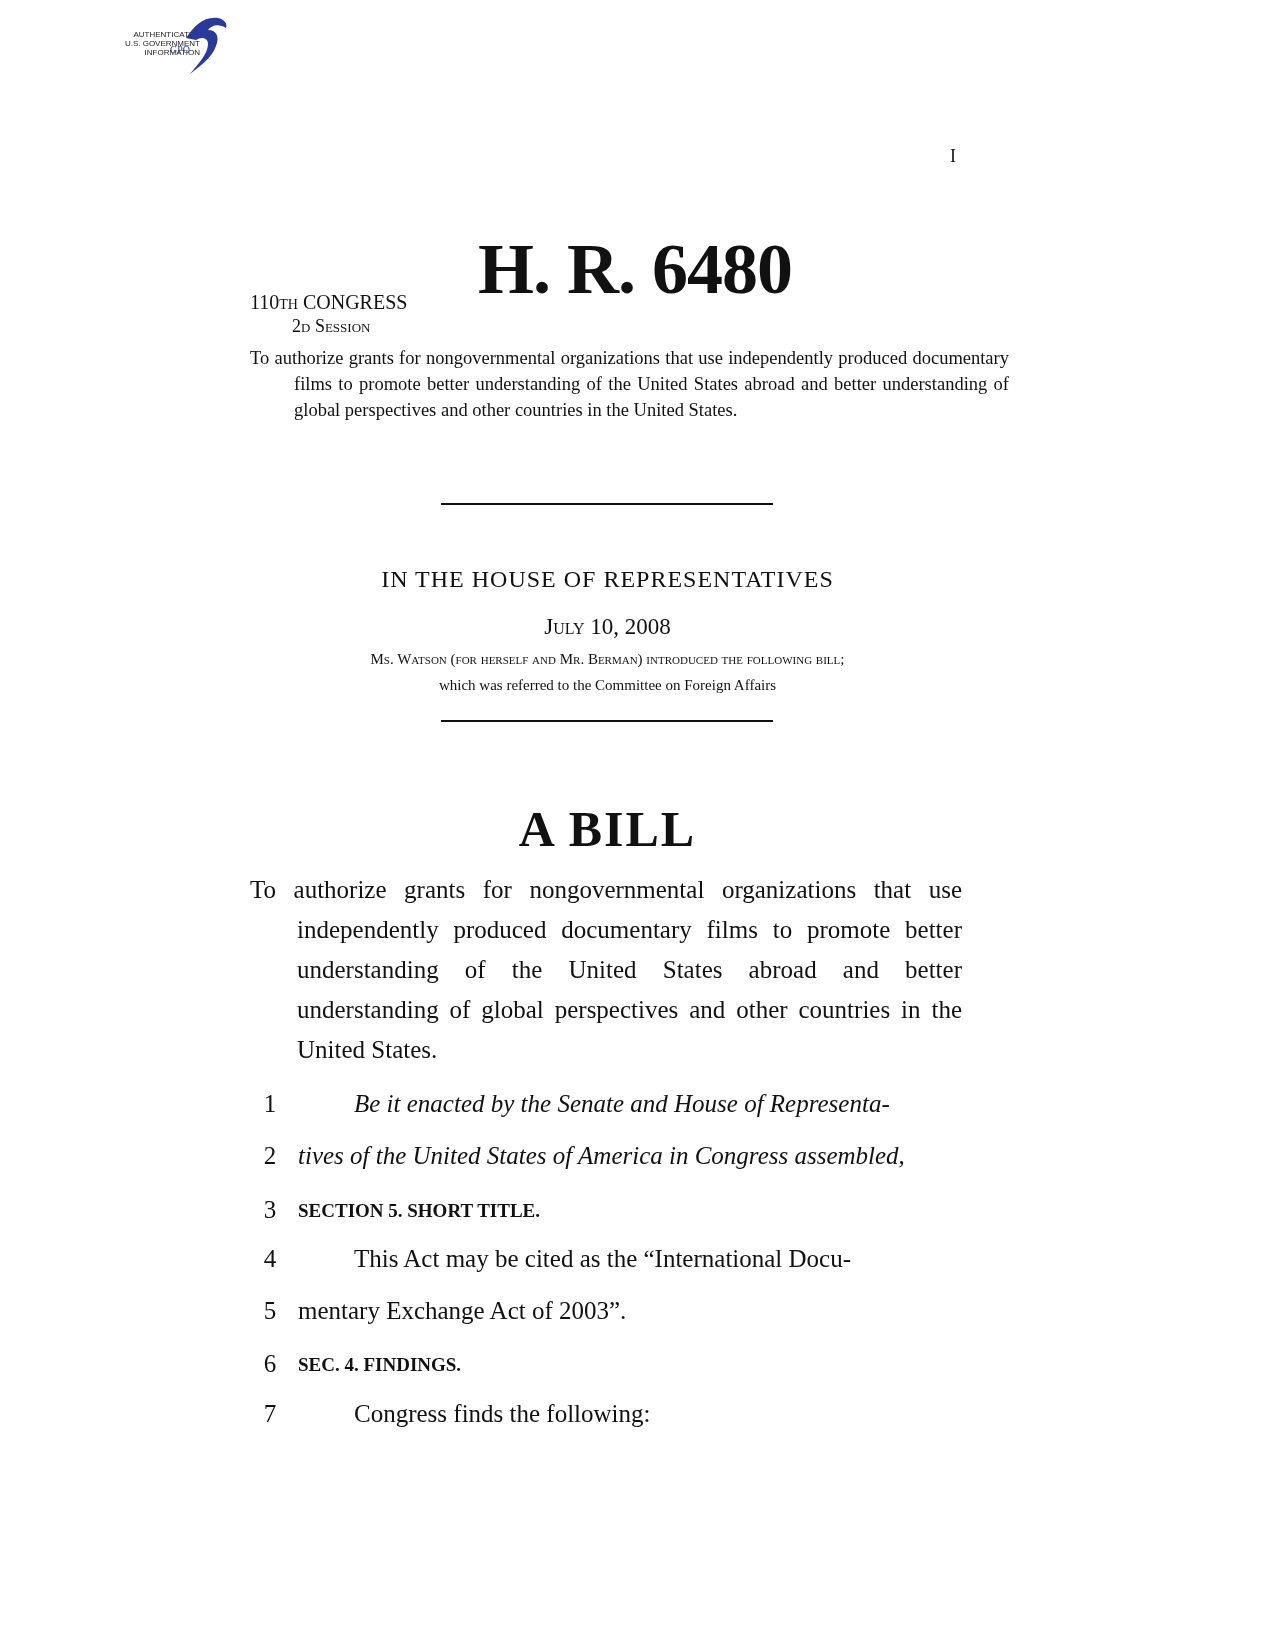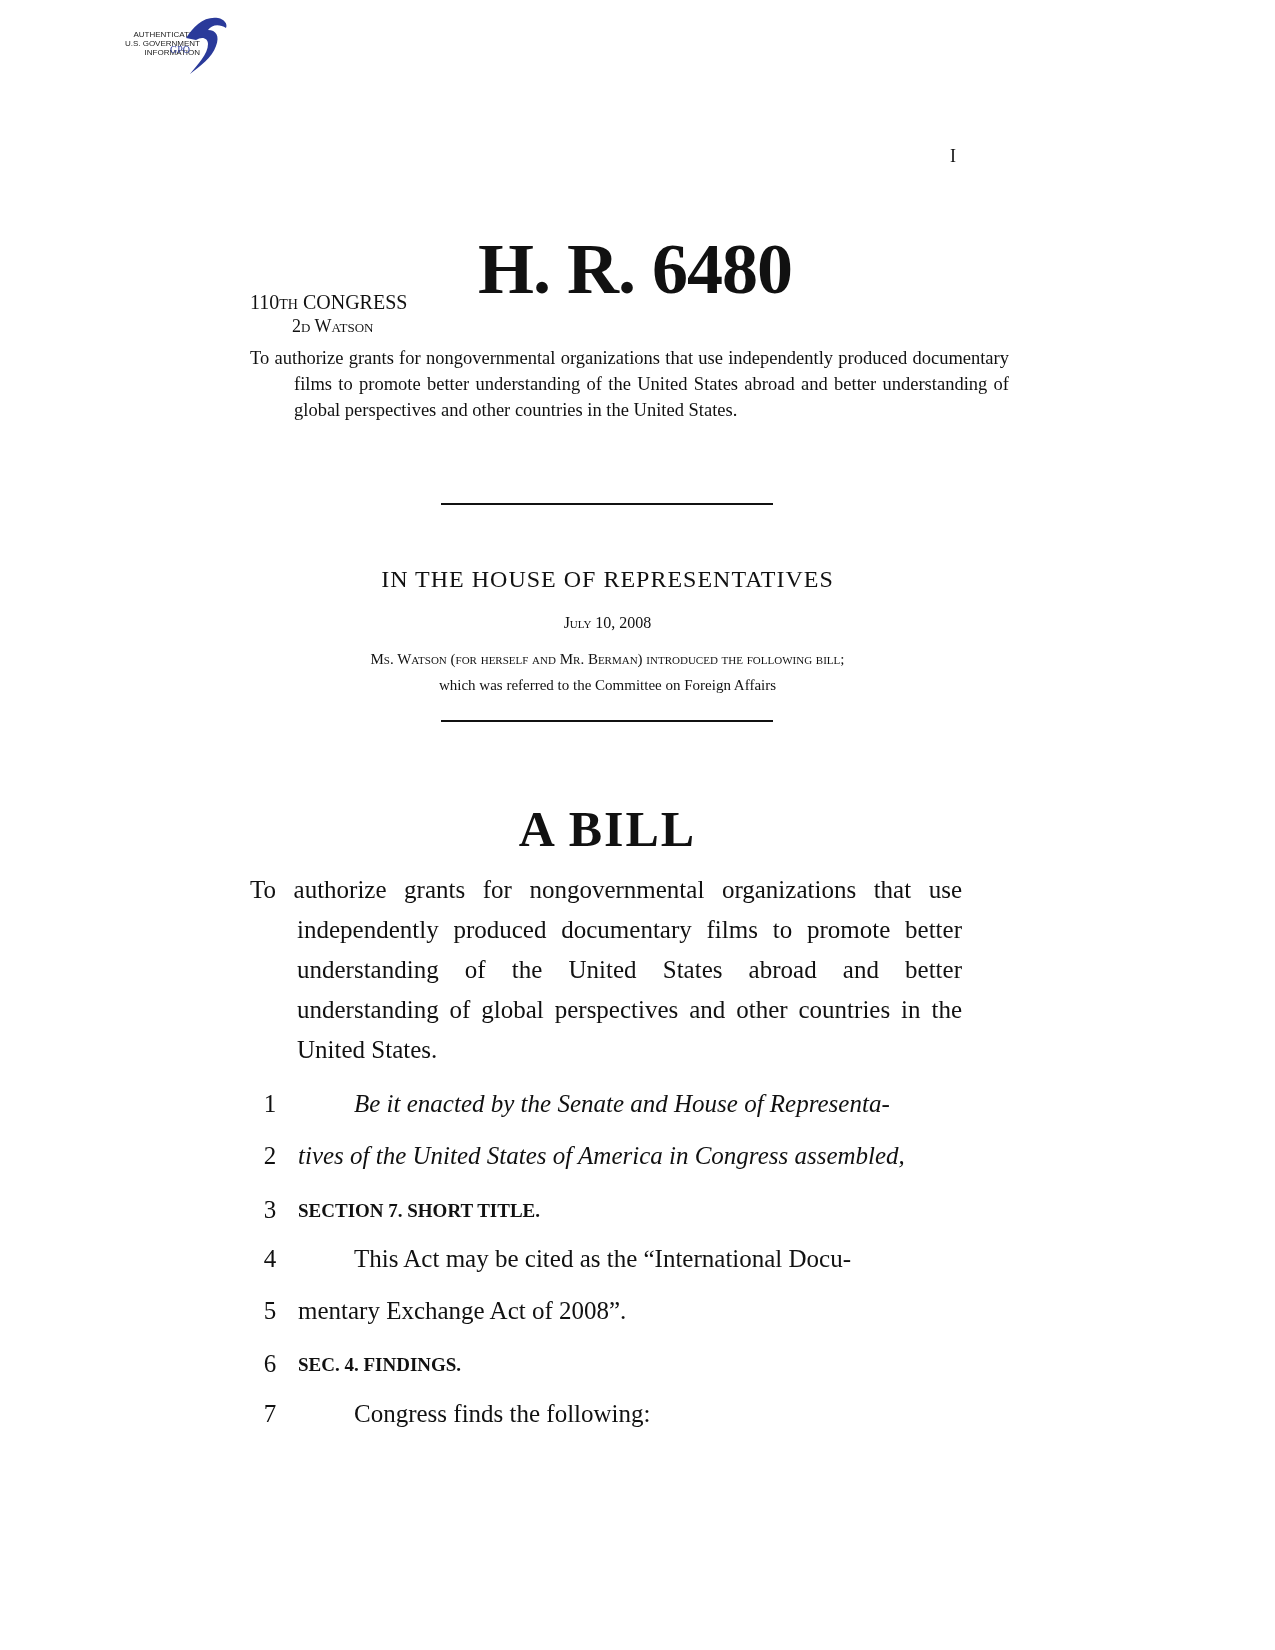--- a/index.html
+++ b/index.html
@@ -14,21 +14,21 @@
   .logo svg { position: absolute; left: 84px; top: 0; }
   .pageno { left: 950px; top: 146px; font-size: 18px; }
   .congress { left: 250px; top: 242px; width: 200px; font-size: 20px; text-align: left; line-height: 24px; margin-top: 48px; }
   .congress .l2 { padding-left: 42px; font-size: 18px; }
   .sc { font-variant: small-caps; }
   .billno { left: 478px; top: 228px; font-size: 72px; font-weight: bold; letter-spacing: -1px; }
   .summary { left: 250px; top: 345px; width: 715px; font-size: 18.5px; line-height: 26px; text-align: justify; }
   .hang { padding-left: 44px; text-indent: -44px; }
   .rule { height: 2px; background: #111; left: 441px; width: 332px; }
   .house { left: 250px; width: 715px; top: 566px; text-align: center; font-size: 24px; letter-spacing: 1px; }
-  .date { left: 250px; width: 715px; top: 614px; text-align: center; font-size: 16px; }
+  .date { left: 250px; width: 715px; top: 614px; text-align: center; font-size: 23px; }
   .intro { left: 250px; width: 715px; top: 646px; text-align: center; font-size: 15px; line-height: 26px; }
   .abill { left: 250px; width: 715px; top: 800px; text-align: center; font-size: 50px; font-weight: bold; letter-spacing: 2px; }
   .longtitle { left: 250px; top: 870px; width: 712px; font-size: 25px; line-height: 40px; text-align: justify; }
   .longtitle .hang { padding-left: 47px; text-indent: -47px; }
   .line { left: 258px; width: 710px; height: 40px; font-size: 25px; }
   .ln { position: absolute; left: 0; width: 24px; text-align: center; }
   .lt { position: absolute; left: 40px; right: 0; white-space: nowrap; }
   .ind { padding-left: 56px; }
   .it { font-style: italic; }
   .head { font-weight: bold; font-size: 19px; font-family: "Liberation Serif", serif; top: 4px; }
@@ -45,21 +45,21 @@
   <span class="logo-gpo">GPO</span>
   <svg width="46" height="70" viewBox="0 0 46 70">
     <path d="M2 30 C10 18, 20 8, 34 10 C40 11, 44 16, 42 20 C36 16, 28 16, 24 22 C32 22, 36 28, 32 38 C28 50, 16 58, 6 66 C14 56, 24 46, 24 36 C24 30, 18 28, 12 32 Z" fill="#2a3a9a"></path>
   </svg>
 </div>
 
 <div class="abs pageno">I</div>
 
 <div class="abs congress">
   <div class="sc">110th CONGRESS</div>
-  <div class="l2 sc">2d Watson</div>
+  <div class="l2 sc">2d Session</div>
 </div>
 <div class="abs billno">H. R. 6480</div>
 
 <div class="abs summary hang">To authorize grants for nongovernmental organizations that use independently produced documentary films to promote better understanding of the United States abroad and better understanding of global perspectives and other countries in the United States.</div>
 
 <div class="abs rule" style="top:503px"></div>
 
 <div class="abs house">IN THE HOUSE OF REPRESENTATIVES</div>
 <div class="abs date sc">July 10, 2008</div>
 <div class="abs intro">
@@ -78,29 +78,29 @@
 <div class="abs line" style="top:1090px">
   <span class="ln">1</span>
   <span class="lt it ind">Be it enacted by the Senate and House of Representa-</span>
 </div>
 <div class="abs line" style="top:1142px">
   <span class="ln">2</span>
   <span class="lt it">tives of the United States of America in Congress assembled,</span>
 </div>
 <div class="abs line" style="top:1196px">
   <span class="ln">3</span>
-  <span class="lt head">SECTION 7. SHORT TITLE.</span>
+  <span class="lt head">SECTION 5. SHORT TITLE.</span>
 </div>
 <div class="abs line" style="top:1245px">
   <span class="ln">4</span>
   <span class="lt ind">This Act may be cited as the “International Docu-</span>
 </div>
 <div class="abs line" style="top:1297px">
   <span class="ln">5</span>
-  <span class="lt">mentary Exchange Act of 2008”.</span>
+  <span class="lt">mentary Exchange Act of 2003”.</span>
 </div>
 <div class="abs line" style="top:1350px">
   <span class="ln">6</span>
   <span class="lt head">SEC. 4. FINDINGS.</span>
 </div>
 <div class="abs line" style="top:1400px">
   <span class="ln">7</span>
   <span class="lt ind">Congress finds the following:</span>
 </div>
 

